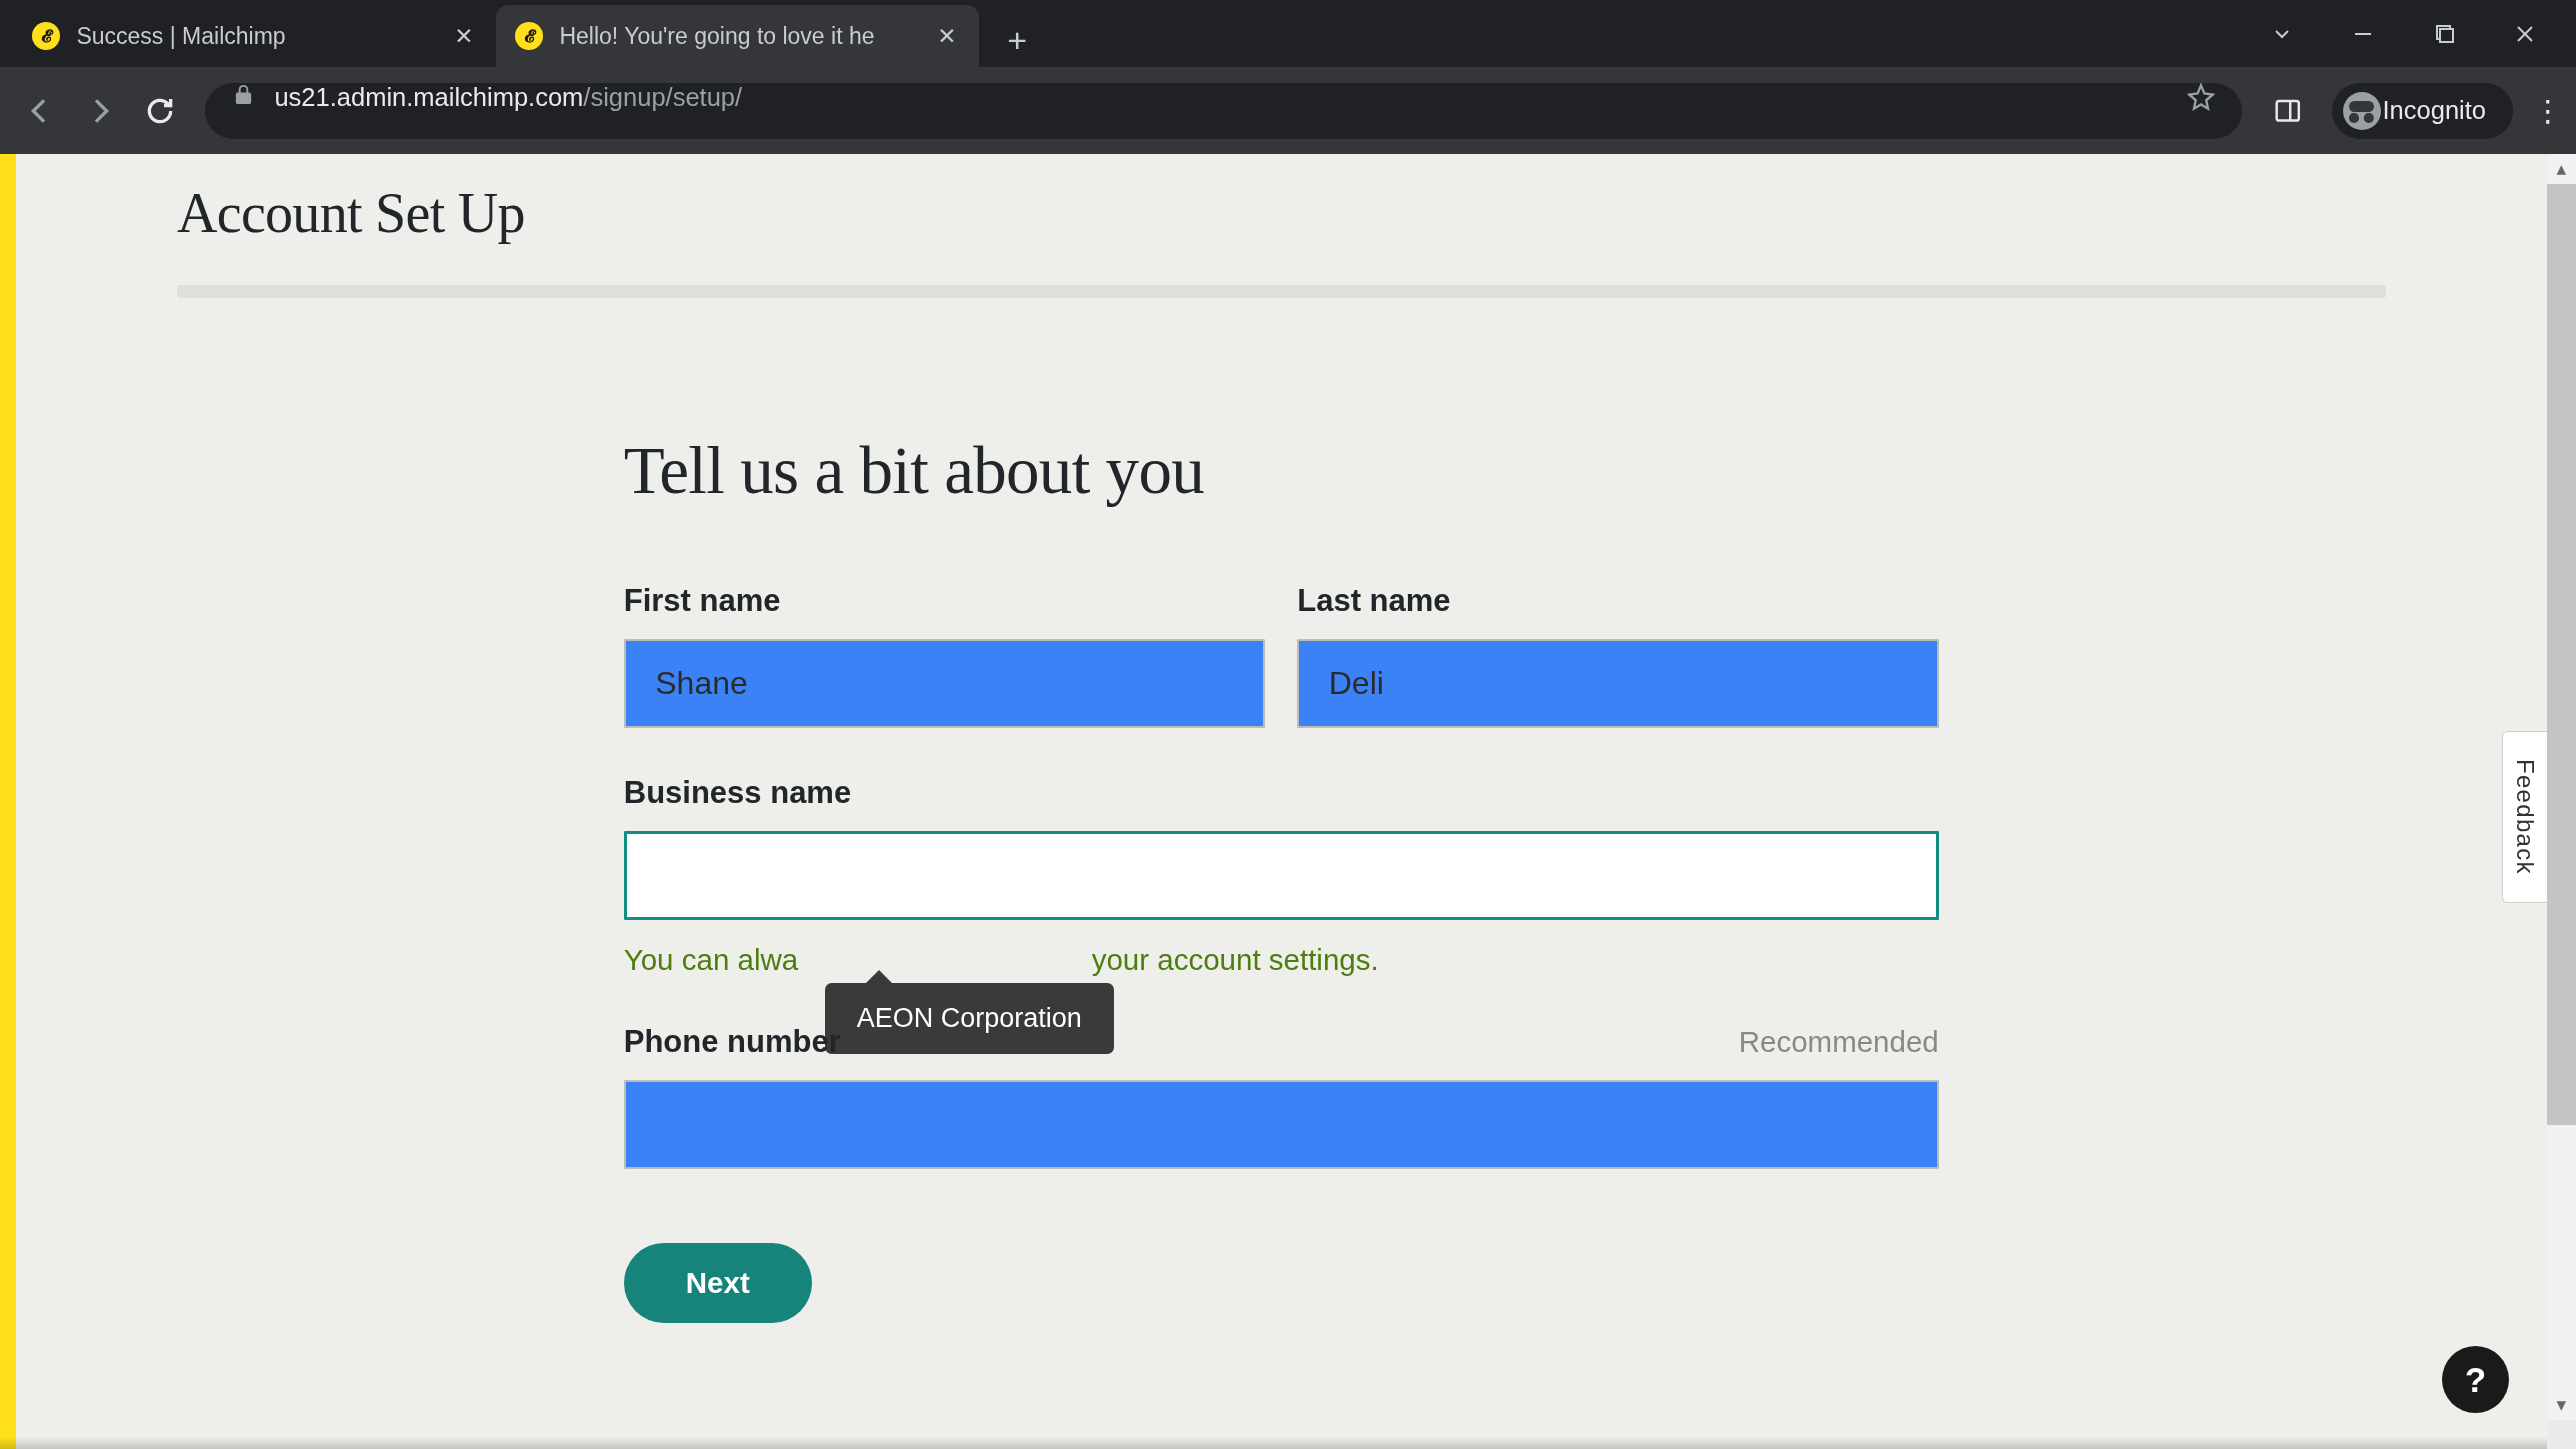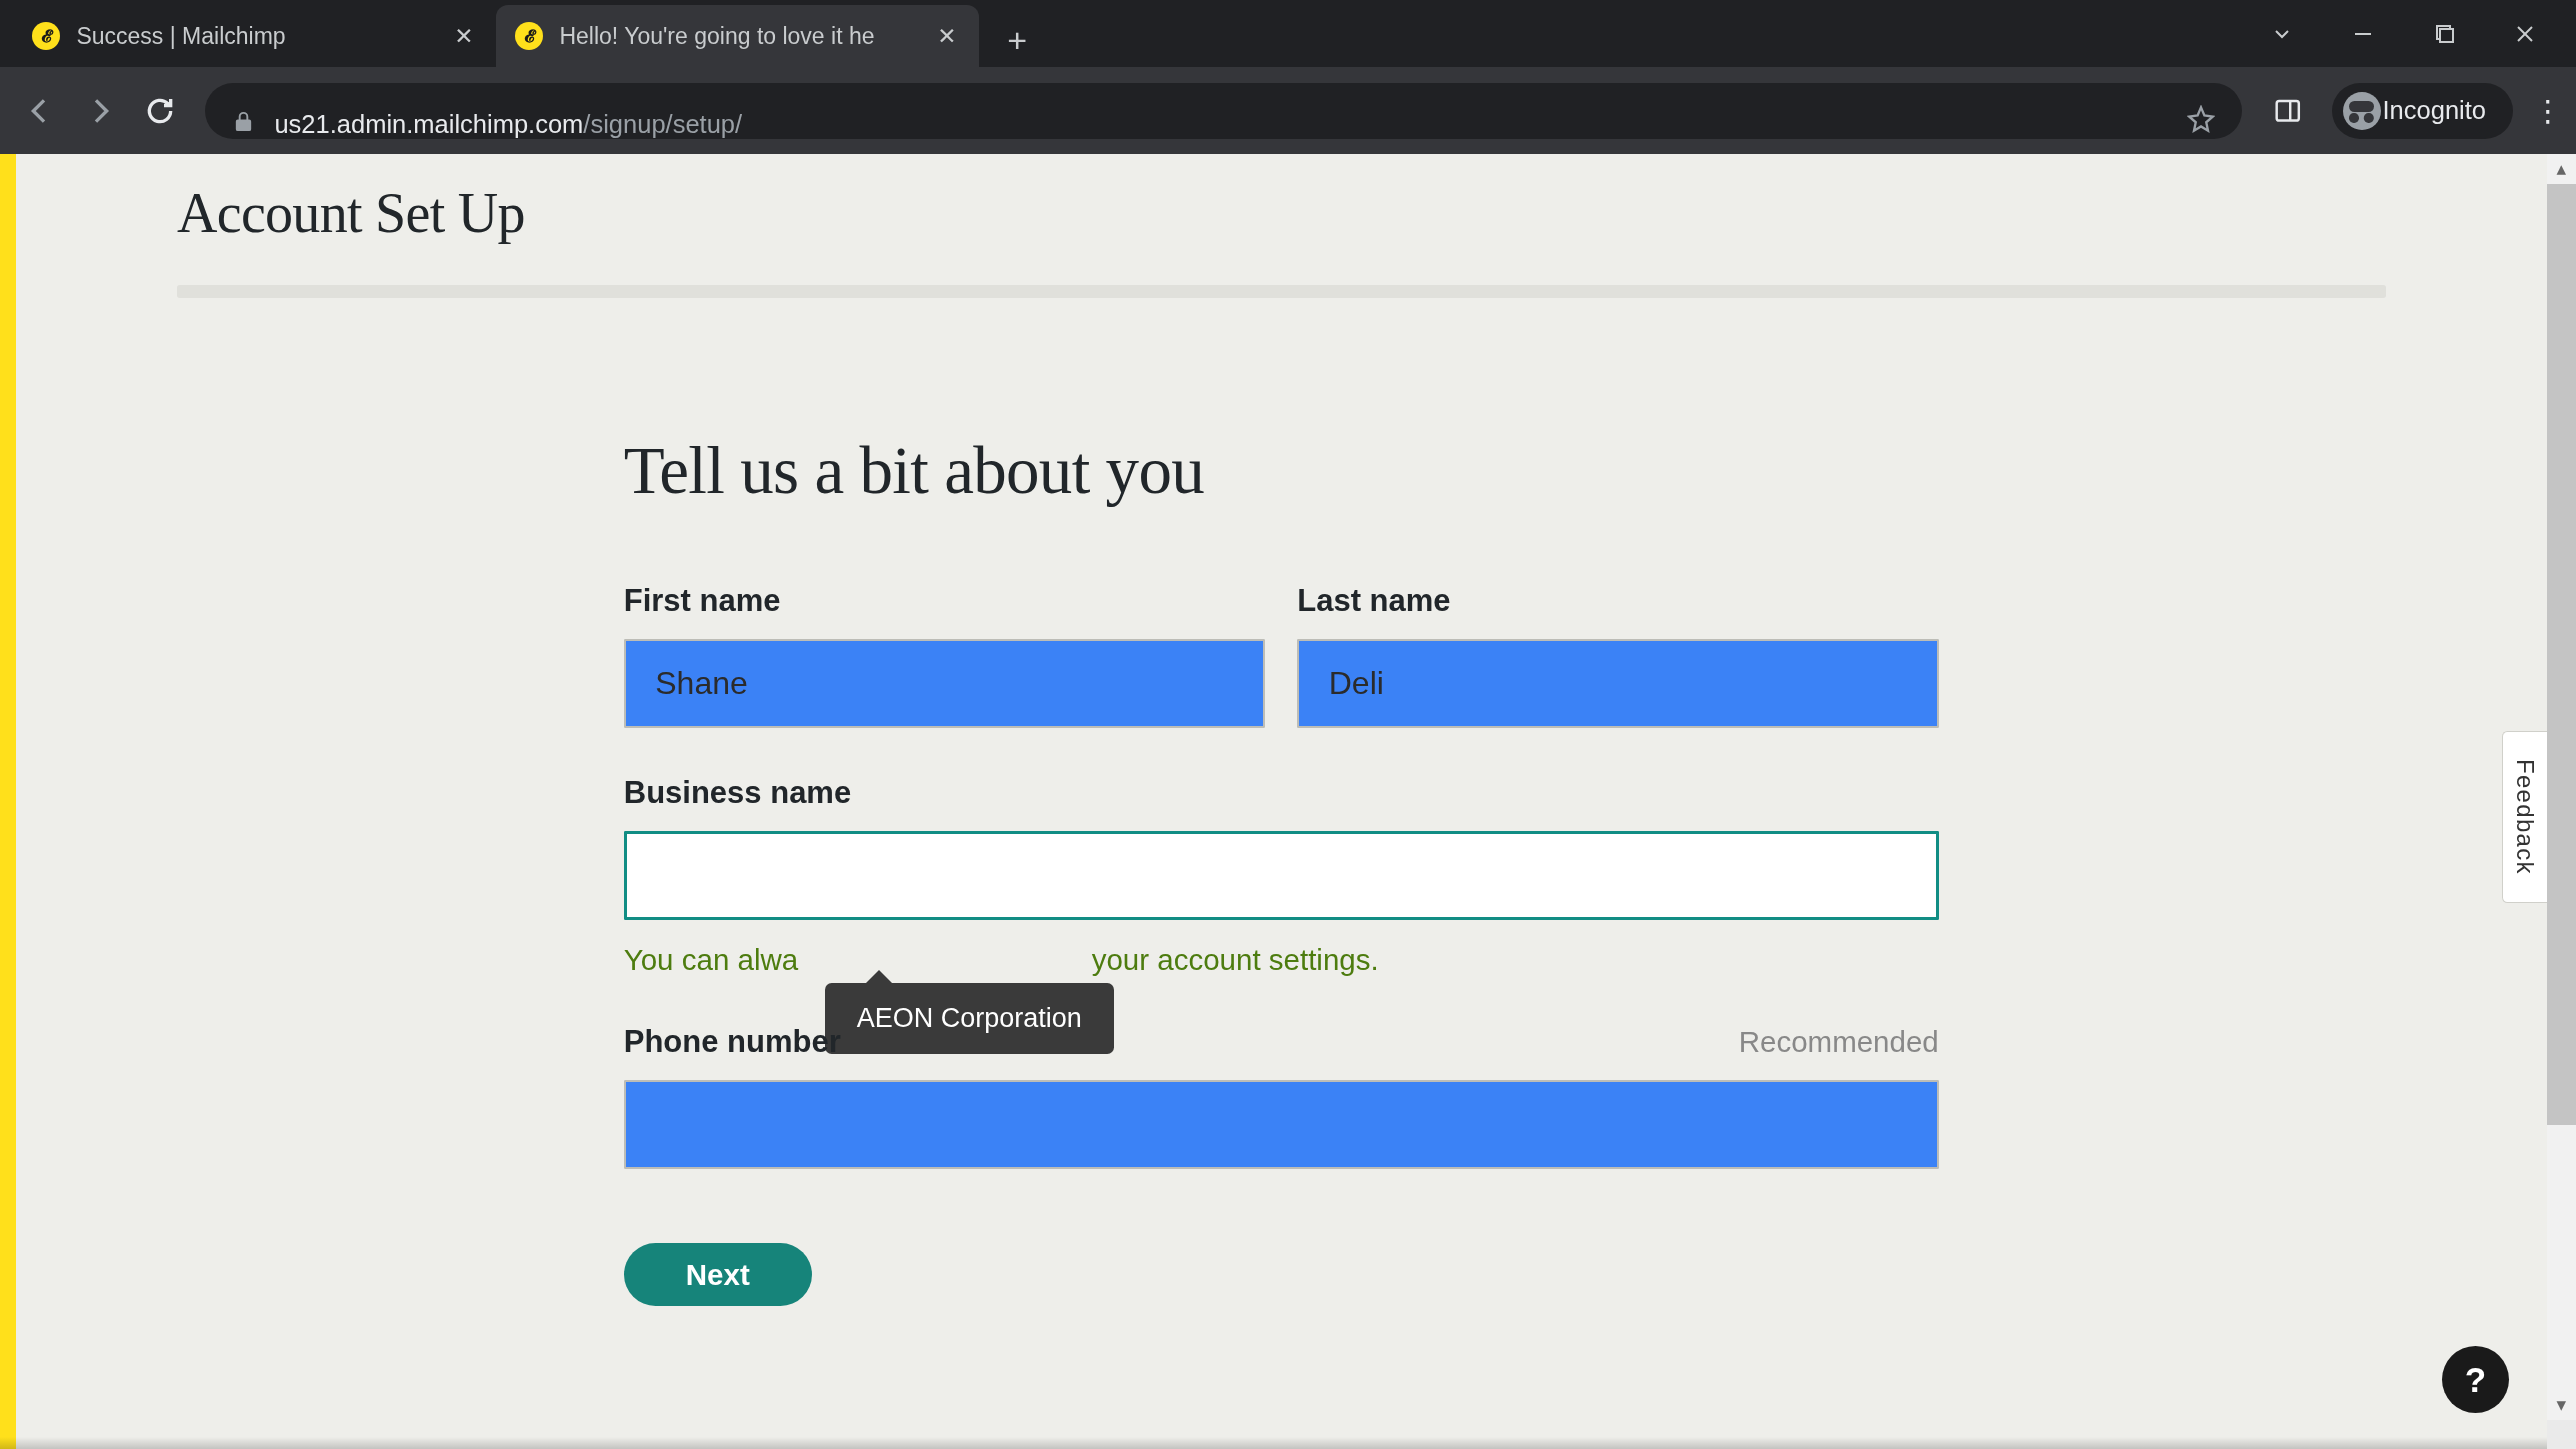--- a/index.html
+++ b/index.html
@@ -117,21 +117,21 @@
   border-radius: 50%;
 }
 .nav-btn.enabled { color: #e8eaed; }
 .nav-btn svg { width: 32px; height: 32px; stroke: currentColor; }
 .omnibox {
   flex: 1;
   height: 56px;
   background: #202124;
   border-radius: 28px;
   display: flex;
-  align-items: flex-end;
+  align-items: flex-start;
   padding: 0 27px;
   gap: 19px;
   color: #e8eaed;
   font-size: 25.5px;
   margin: 0 9.4px;
 }
 .lock-ic { color: #9aa0a6; }
 .url-host { color: #e8eaed; }
 .url-path { color: #9aa0a6; }
 .star-ic { color:#9aa0a6; }
@@ -308,21 +308,21 @@
   position:absolute;
   top:-13.4px;
   left:40px;
   border-left:14.8px solid transparent;
   border-right:14.8px solid transparent;
   border-bottom:14.8px solid #3a3a3a;
 }
 .next-btn {
   margin-top: 74px;
   width: 188px;
-  height: 63px;
+  height: 80px;
   background: #16847a;
   color: #fff;
   font-size: 29.5px;
   font-weight: 600;
   border: none;
   border-radius: 45px;
   cursor: pointer;
 }
 
 .feedback-tab {

